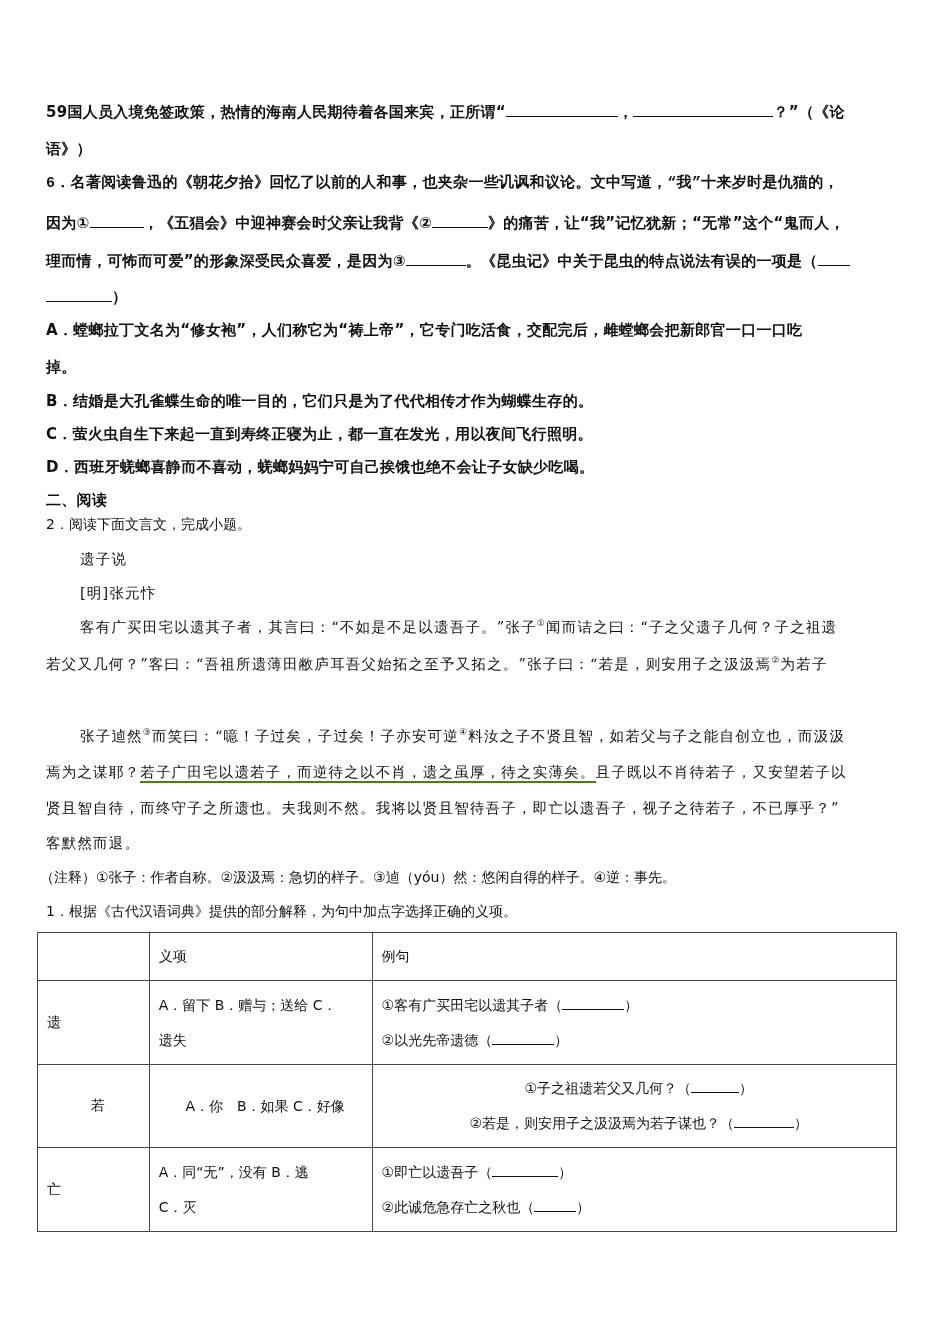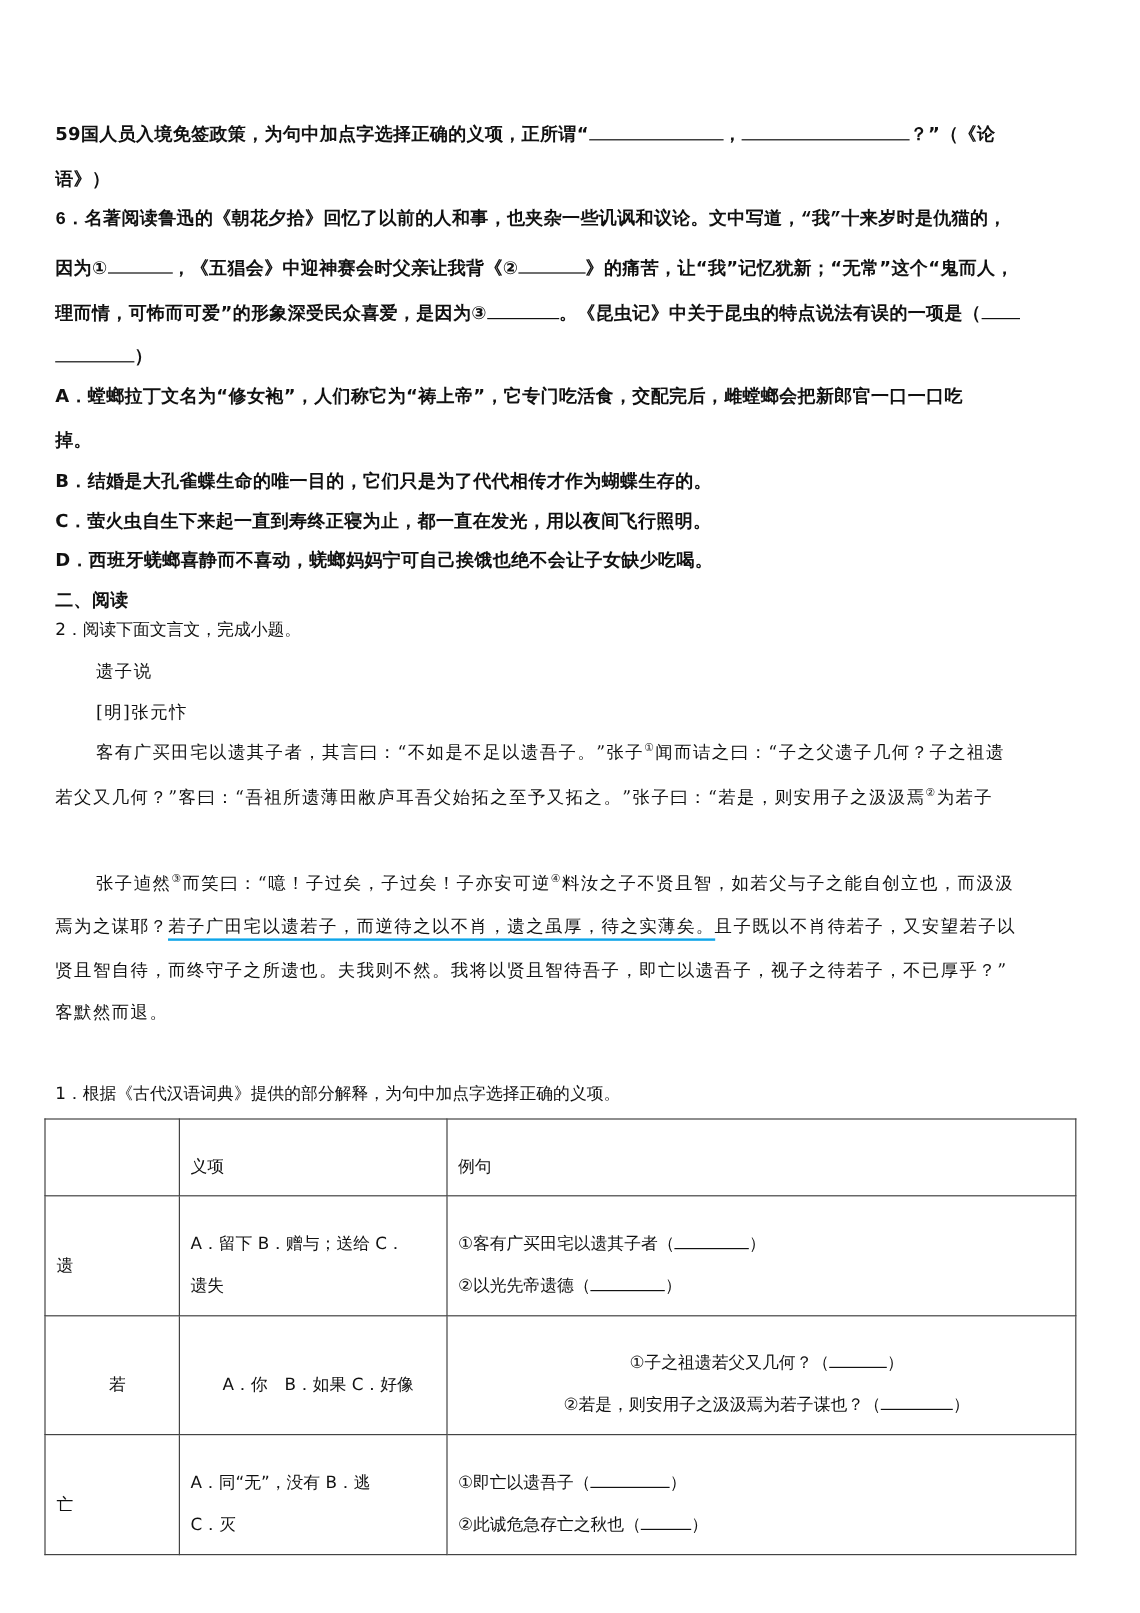--- a/index.html
+++ b/index.html
@@ -9,43 +9,43 @@
     color: #111;
   }
   .page { position: absolute; left: 0; top: 0; width: 950px; height: 1344px; }
   .line { position: absolute; left: 46px; white-space: nowrap; }
   .bold { font-family: "DejaVu Sans", "Liberation Sans", sans-serif; font-weight: bold; font-size: 15px; letter-spacing: 0.3px; }
   .reg { font-family: "DejaVu Sans", "Liberation Sans", sans-serif; font-size: 14px; }
   .classic { font-family: "DejaVu Serif", "Liberation Serif", serif; font-size: 14.5px; letter-spacing: 1.2px; }
   .indent { left: 80px; }
   .blank { display: inline-block; border-bottom: 1px solid #111; height: 1em; vertical-align: baseline; }
   sup { font-size: 9px; vertical-align: super; line-height: 0; }
-  .u { border-bottom: 2px solid #0ea5e9; padding-bottom: 1px; }
+  .u { border-bottom: 2px solid #4d7c0f; padding-bottom: 1px; }
 
   table.def {
     position: absolute; left: 37px; top: 932px;
     width: 860px; border-collapse: collapse;
     font-family: "DejaVu Sans", "Liberation Sans", sans-serif; font-size: 14px;
   }
   table.def td {
-    border: 1.5px solid #444; vertical-align: middle; padding: 16px 0 0 9px;
+    border: 1.5px solid #444; vertical-align: middle; padding: 0 0 0 9px;
   }
   table.def tr.h td { height: 47px; }
   table.def tr.r1 td { height: 83px; }
   table.def tr.r2 td { height: 82px; text-align: center; }
   table.def tr.r3 td { height: 83px; }
   .cell-line { line-height: 35px; white-space: nowrap; }
 </style>
 </head>
 <body>
 
 <div class="page">
 
   <div class="line bold" style="top:101px;">
-    <span>59国人员入境免签政策，为句中加点字选择正确的义项，正所谓“</span><span class="blank" style="width:112px"></span><span>，</span><span class="blank" style="width:140px"></span><span>？”（《论</span>
+    <span>59国人员入境免签政策，热情的海南人民期待着各国来宾，正所谓“</span><span class="blank" style="width:112px"></span><span>，</span><span class="blank" style="width:140px"></span><span>？”（《论</span>
   </div>
   <div class="line bold" style="top:140px;">语》）</div>
 
   <div class="line bold" style="top:173px;font-family:Liberation Mono, monospace;">6．名著阅读鲁迅的《朝花夕拾》回忆了以前的人和事，也夹杂一些讥讽和议论。文中写道，“我”十来岁时是仇猫的，</div>
   <div class="line bold" style="top:212px;">
     <span>因为①</span><span class="blank" style="width:54px"></span><span>，《五猖会》中迎神赛会时父亲让我背《②</span><span class="blank" style="width:56px"></span><span>》的痛苦，让“我”记忆犹新；“无常”这个“鬼而人，</span>
   </div>
   <div class="line bold" style="top:250px;">
     <span>理而情，可怖而可爱”的形象深受民众喜爱，是因为③</span><span class="blank" style="width:60px"></span><span>。《昆虫记》中关于昆虫的特点说法有误的一项是（</span><span class="blank" style="width:32px"></span>
   </div>
@@ -73,20 +73,21 @@
 
   <div class="line classic indent" style="top:727px;">
     <span>张子逌然</span><sup>③</sup><span>而笑曰：“噫！子过矣，子过矣！子亦安可逆</span><sup>④</sup><span>料汝之子不贤且智，如若父与子之能自创立也，而汲汲</span>
   </div>
   <div class="line classic" style="top:763px;">
     <span>焉为之谋耶？</span><span class="u">若子广田宅以遗若子，而逆待之以不肖，遗之虽厚，待之实薄矣。</span><span>且子既以不肖待若子，又安望若子以</span>
   </div>
   <div class="line classic" style="top:799px;">贤且智自待，而终守子之所遗也。夫我则不然。我将以贤且智待吾子，即亡以遗吾子，视子之待若子，不已厚乎？”</div>
   <div class="line classic" style="top:834px;">客默然而退。</div>
 
+  <div class="line reg" style="top:869px; left:40px;">（注释）①张子：作者自称。②汲汲焉：急切的样子。③逌（yóu）然：悠闲自得的样子。④逆：事先。</div>
   <div class="line reg" style="top:903px;">1．根据《古代汉语词典》提供的部分解释，为句中加点字选择正确的义项。</div>
 
   <table class="def">
     <colgroup>
       <col style="width:112px">
       <col style="width:223px">
       <col style="width:525px">
     </colgroup>
     <tbody>
         <tr class="h">

